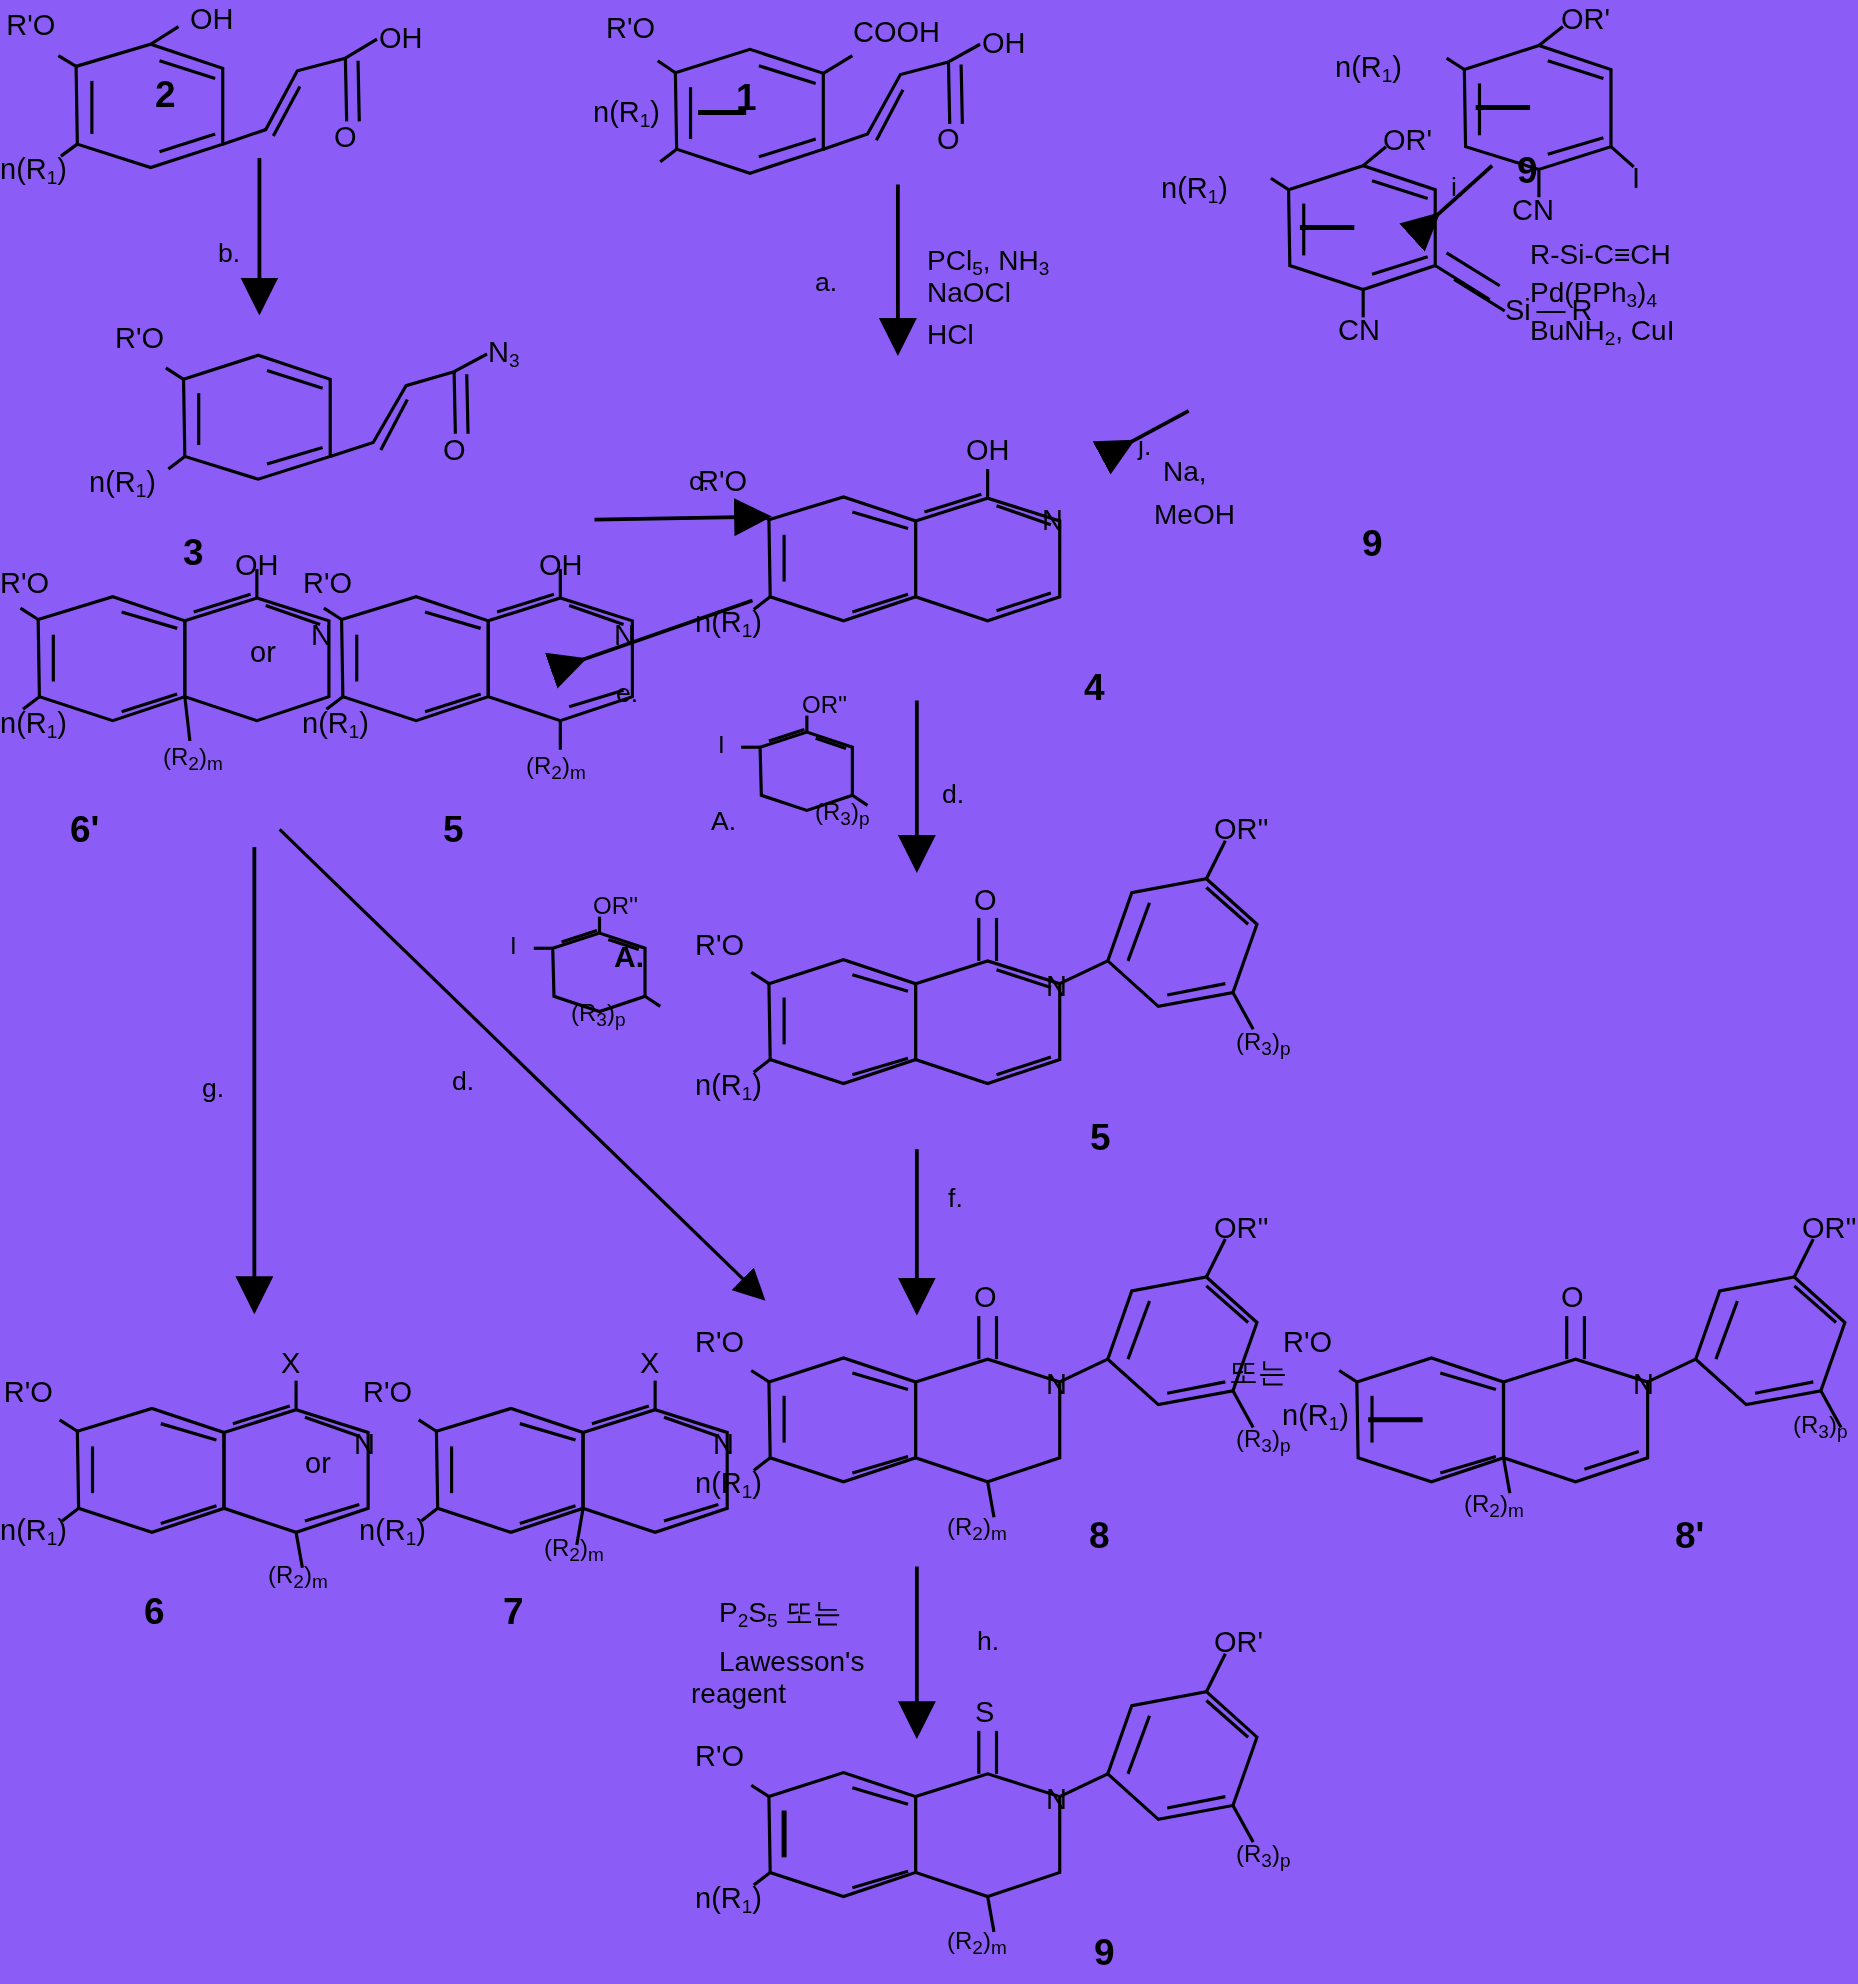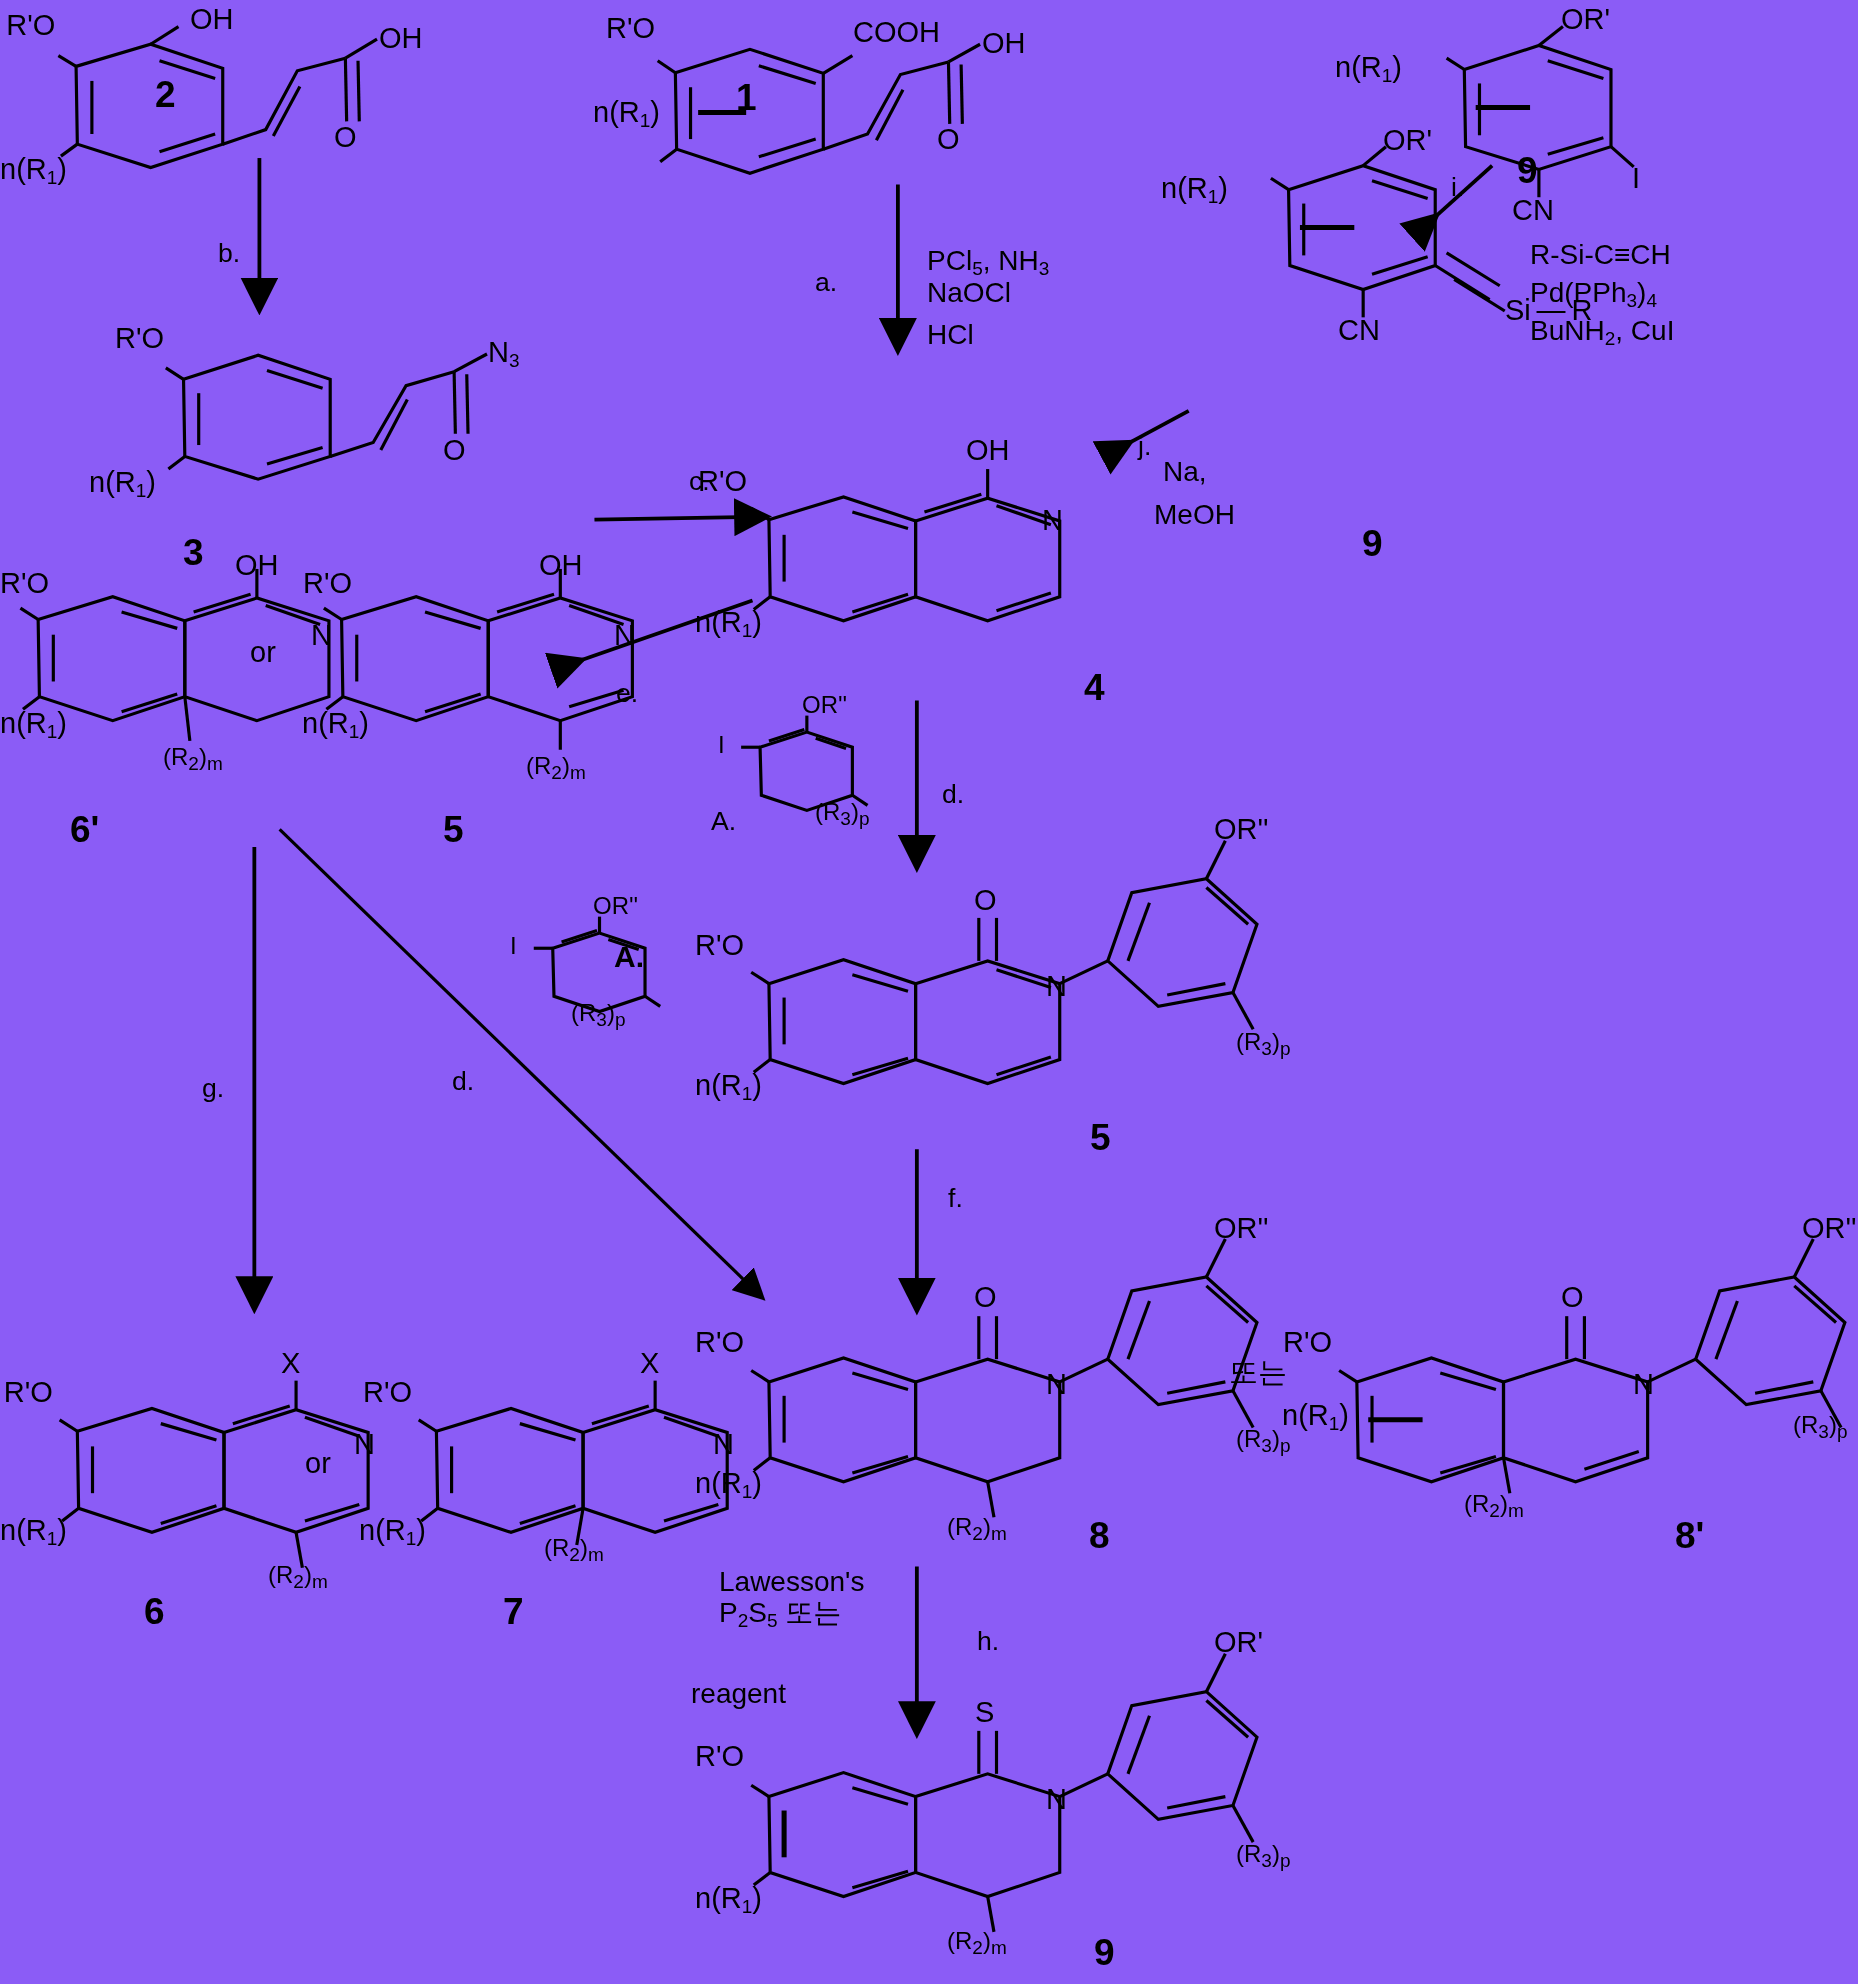--- a/index.html
+++ b/index.html
@@ -423,21 +423,21 @@
   <span class="lbl atom" style="left:1561px;top:1283px;">O</span>
   <span class="lbl atom" style="left:1633px;top:1370px;">N</span>
   <span class="lbl atom" style="left:1802px;top:1214px;">OR''</span>
   <span class="lbl atom-sm" style="left:1793px;top:1413px;"><span>(R</span><span class="sub">3</span><span>)</span><span class="sub">p</span></span>
   <span class="lbl atom" style="left:1282px;top:1401px;"><span>n</span><span>(R</span><span class="sub">1</span><span>)</span></span>
   <span class="lbl atom-sm" style="left:1464px;top:1492px;"><span>(R</span><span class="sub">2</span><span>)</span><span class="sub">m</span></span>
   <span class="lbl cmpd" style="left:1675px;top:1517px;">8'</span>
 
   <span class="lbl stepl" style="left:977px;top:1628px;">h.</span>
   <span class="lbl rcond" style="left:719px;top:1599px;"><span>P</span><span class="sub">2</span><span>S</span><span class="sub">5</span>&nbsp;<span>또는</span></span>
-  <span class="lbl rcond" style="left:719px;top:1568px;">Lawesson's</span>
+  <span class="lbl rcond" style="left:719px;top:1648px;">Lawesson's</span>
   <span class="lbl rcond" style="left:691px;top:1680px;">reagent</span>
 
   <span class="lbl atom" style="left:695px;top:1742px;">R'O</span>
   <span class="lbl atom" style="left:975px;top:1698px;">S</span>
   <span class="lbl atom" style="left:1046px;top:1785px;">N</span>
   <span class="lbl atom" style="left:1214px;top:1628px;">OR'</span>
   <span class="lbl atom-sm" style="left:1236px;top:1842px;"><span>(R</span><span class="sub">3</span><span>)</span><span class="sub">p</span></span>
   <span class="lbl atom" style="left:695px;top:1884px;"><span>n</span><span>(R</span><span class="sub">1</span><span>)</span></span>
   <span class="lbl atom-sm" style="left:947px;top:1929px;"><span>(R</span><span class="sub">2</span><span>)</span><span class="sub">m</span></span>
   <span class="lbl cmpd" style="left:1094px;top:1934px;">9</span>

